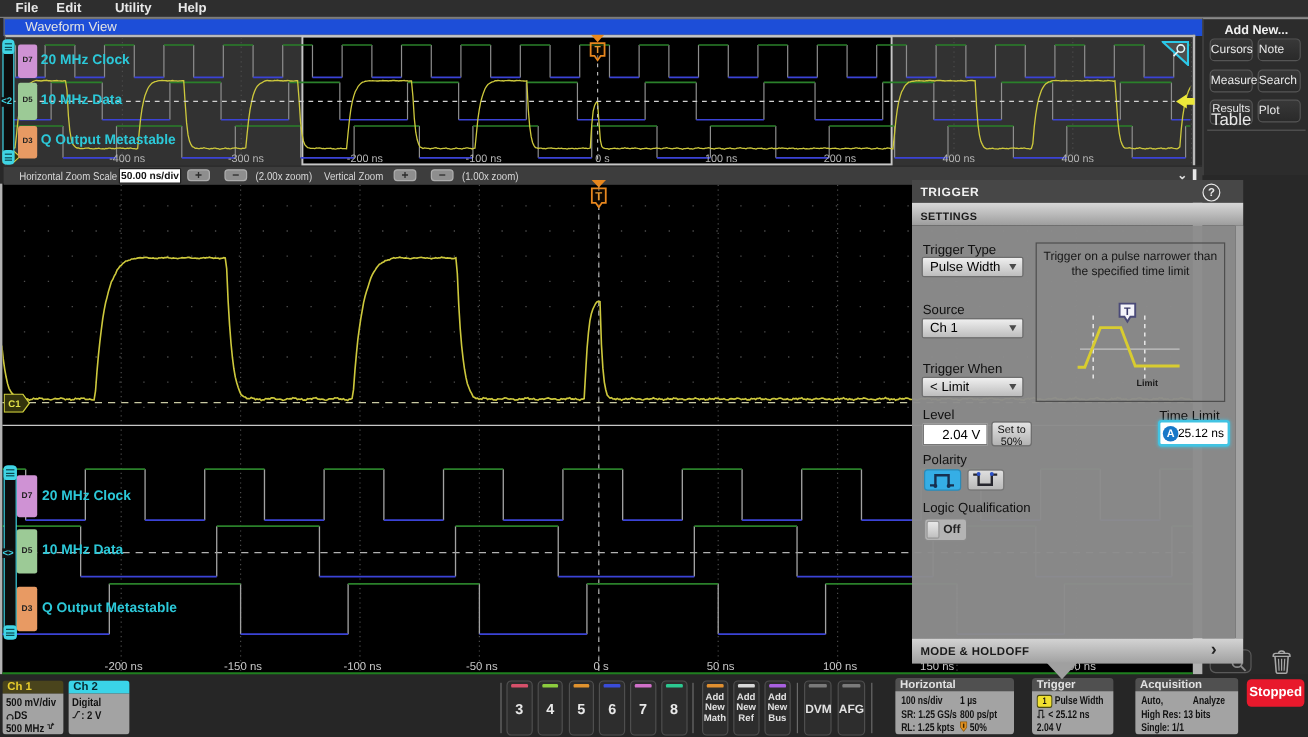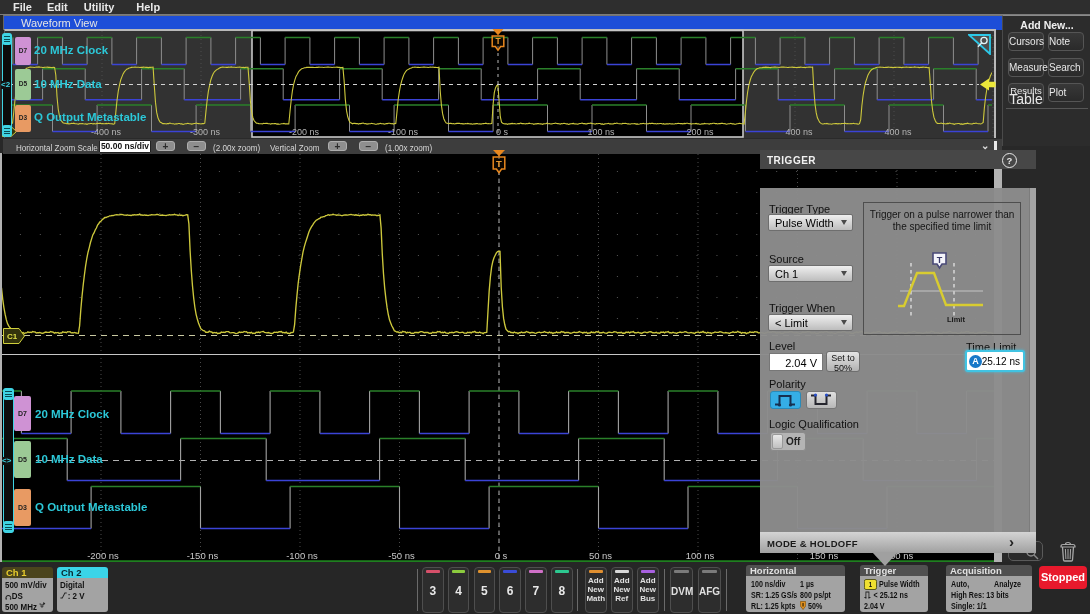--- a/index.html
+++ b/index.html
@@ -86,21 +86,21 @@
   .chan-btn .cline{position:absolute;left:3px;right:3px;top:2px;height:2.5px;border-radius:1px;}
   .chan-btn .num{position:absolute;left:0;right:0;top:16px;text-align:center;color:#e8e8e8;font-size:12px;font-weight:bold;}
   .chan-btn .lines3{position:absolute;left:0;right:0;top:8px;text-align:center;color:#e0e0e0;font-size:8px;line-height:9px;font-weight:bold;}
   .chan-btn .single{position:absolute;left:0;right:0;top:18px;text-align:center;color:#e0e0e0;font-size:10px;font-weight:bold;}
   .bb-sep{position:absolute;top:7px;width:1px;height:42px;background:#6a6a6a;}
   #stopped-btn{position:absolute;left:1039px;top:4px;width:48px;height:23px;background:#e8192c;border-radius:4px;color:#fff;font-size:11px;font-weight:bold;text-align:center;line-height:23px;}
 </style>
 </head>
 <body>
 
-<div id="menubar" class="abs"><div class="menu-item" style="margin-left: 13px;">File</div><div class="menu-item" style="margin-left: 15px;">Edit</div><div class="menu-item" style="margin-left: 16px;">Utility</div><div class="menu-item" style="margin-left: 22px;">Help</div></div>
+<div id="menubar" class="abs"><div class="menu-item" style="margin-left: 13px;">File</div><div class="menu-item" style="margin-left: 15px;">Edit</div><div class="menu-item" style="margin-left: 28px;">Utility</div><div class="menu-item" style="margin-left: 22px;">Help</div></div>
 
 <div id="wv-header" class="abs">
   <div id="wv-title">Waveform View</div>
 </div>
 
 <div id="overview" class="abs"></div>
 
 <div id="zoombar" class="abs">
   <div class="zlabel" style="left:13px;">Horizontal Zoom Scale</div>
   <div class="zinput" style="left:96px;width:50px;">50.00 ns/div</div>
@@ -264,21 +264,21 @@
     <div class="ov-axis-label" style="left: 700px; top: 127px;">200 ns</div>
     <div class="ov-axis-label" style="left: 799px; top: 127px;">400 ns</div>
     <div class="ov-axis-label" style="left: 898px; top: 127px;">400 ns</div>
     <div class="mv-axis-label" style="left: 103px; top: 549.5px;">-200 ns</div>
     <div class="mv-axis-label" style="left: 202.5px; top: 549.5px;">-150 ns</div>
     <div class="mv-axis-label" style="left: 302px; top: 549.5px;">-100 ns</div>
     <div class="mv-axis-label" style="left: 401.5px; top: 549.5px;">-50 ns</div>
     <div class="mv-axis-label" style="left: 501px; top: 549.5px;">0 s</div>
     <div class="mv-axis-label" style="left: 600.5px; top: 549.5px;">50 ns</div>
     <div class="mv-axis-label" style="left: 700px; top: 549.5px;">100 ns</div>
-    <div class="mv-axis-label" style="left: 824px; top: 549.5px;">150 ns</div>
+    <div class="mv-axis-label" style="left: 781px; top: 549.5px;">150 ns</div>
     <div class="mv-axis-label" style="left: 899px; top: 549.5px;">200 ns</div>
     <div style="position: absolute; left: 968px; top: 34px; width: 23px; height: 21px; pointer-events: auto;"><svg width="23" height="21" viewBox="0 0 23 21">
         <polygon points="1,1 22,1 22,20" fill="#4e4e4e" stroke="#2cc8e8" stroke-width="1.8"></polygon>
         <circle cx="16" cy="6.5" r="3.1" fill="none" stroke="#e0f4f8" stroke-width="1.3"></circle>
         <line x1="13.8" y1="8.8" x2="10" y2="12.8" stroke="#e0f4f8" stroke-width="1.3"></line>
       </svg></div>
   </div>
 
 <div id="search-btn" class="abs">
   <svg width="33" height="18" viewBox="0 0 33 18">
@@ -294,20 +294,23 @@
     <line x1="6.4" y1="8" x2="6.9" y2="18" stroke="#a8a8a8" stroke-width="1"></line>
     <line x1="9" y1="8" x2="9" y2="18" stroke="#a8a8a8" stroke-width="1"></line>
     <line x1="11.6" y1="8" x2="11.1" y2="18" stroke="#a8a8a8" stroke-width="1"></line>
   </svg>
 </div>
 
 <div id="trigger-panel" class="abs">
   <div id="tp-title">
     <div id="tp-title-text">TRIGGER</div>
     <div id="tp-help">?</div>
+  </div>
+  <div id="tp-tab">
+    <div id="tp-tab-text">SETTINGS</div>
   </div>
   <div id="tp-body">
     <div class="tp-label" style="left:9px;top:15px;">Trigger Type</div>
     <div class="tp-dropdown" style="left:8px;top:26px;">
       <div class="val">Pulse Width</div>
       <div class="arr"></div>
     </div>
     <div class="tp-label" style="left:9px;top:65px;">Source</div>
     <div class="tp-dropdown" style="left:8px;top:77px;">
       <div class="val">Ch 1</div>

